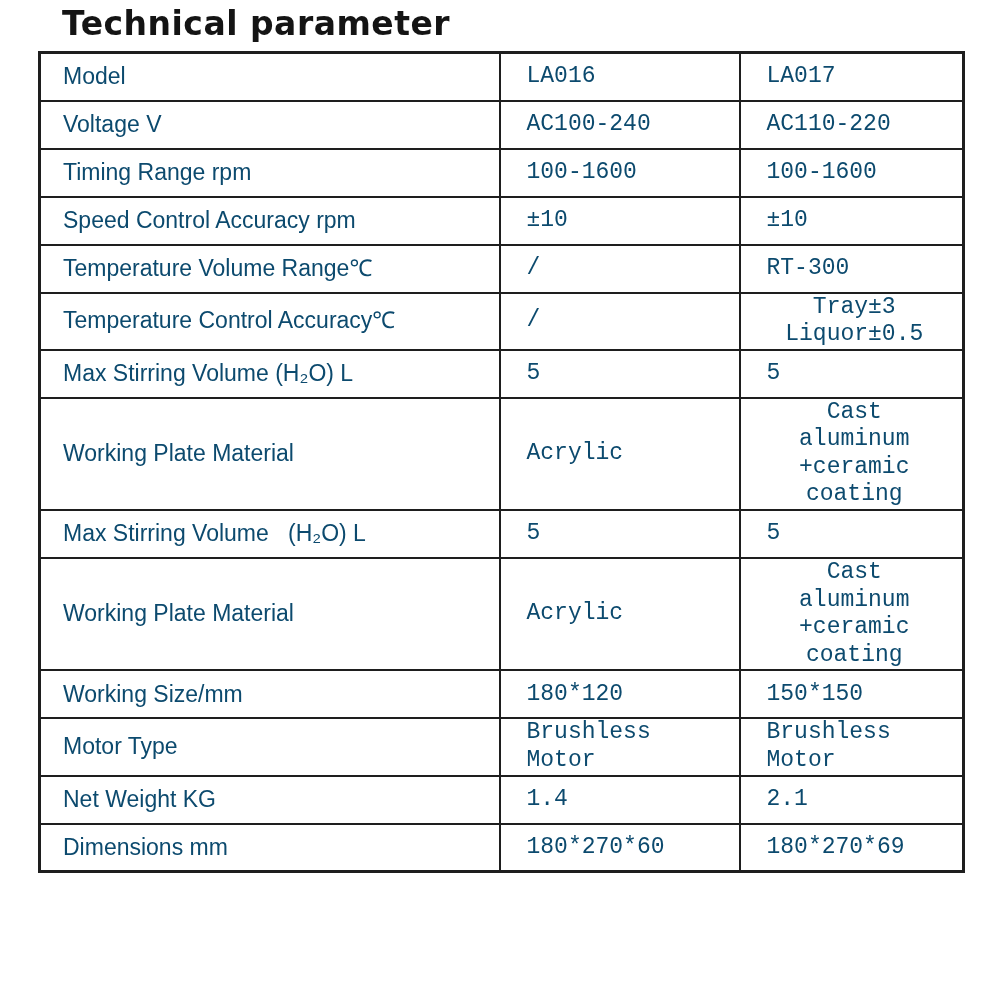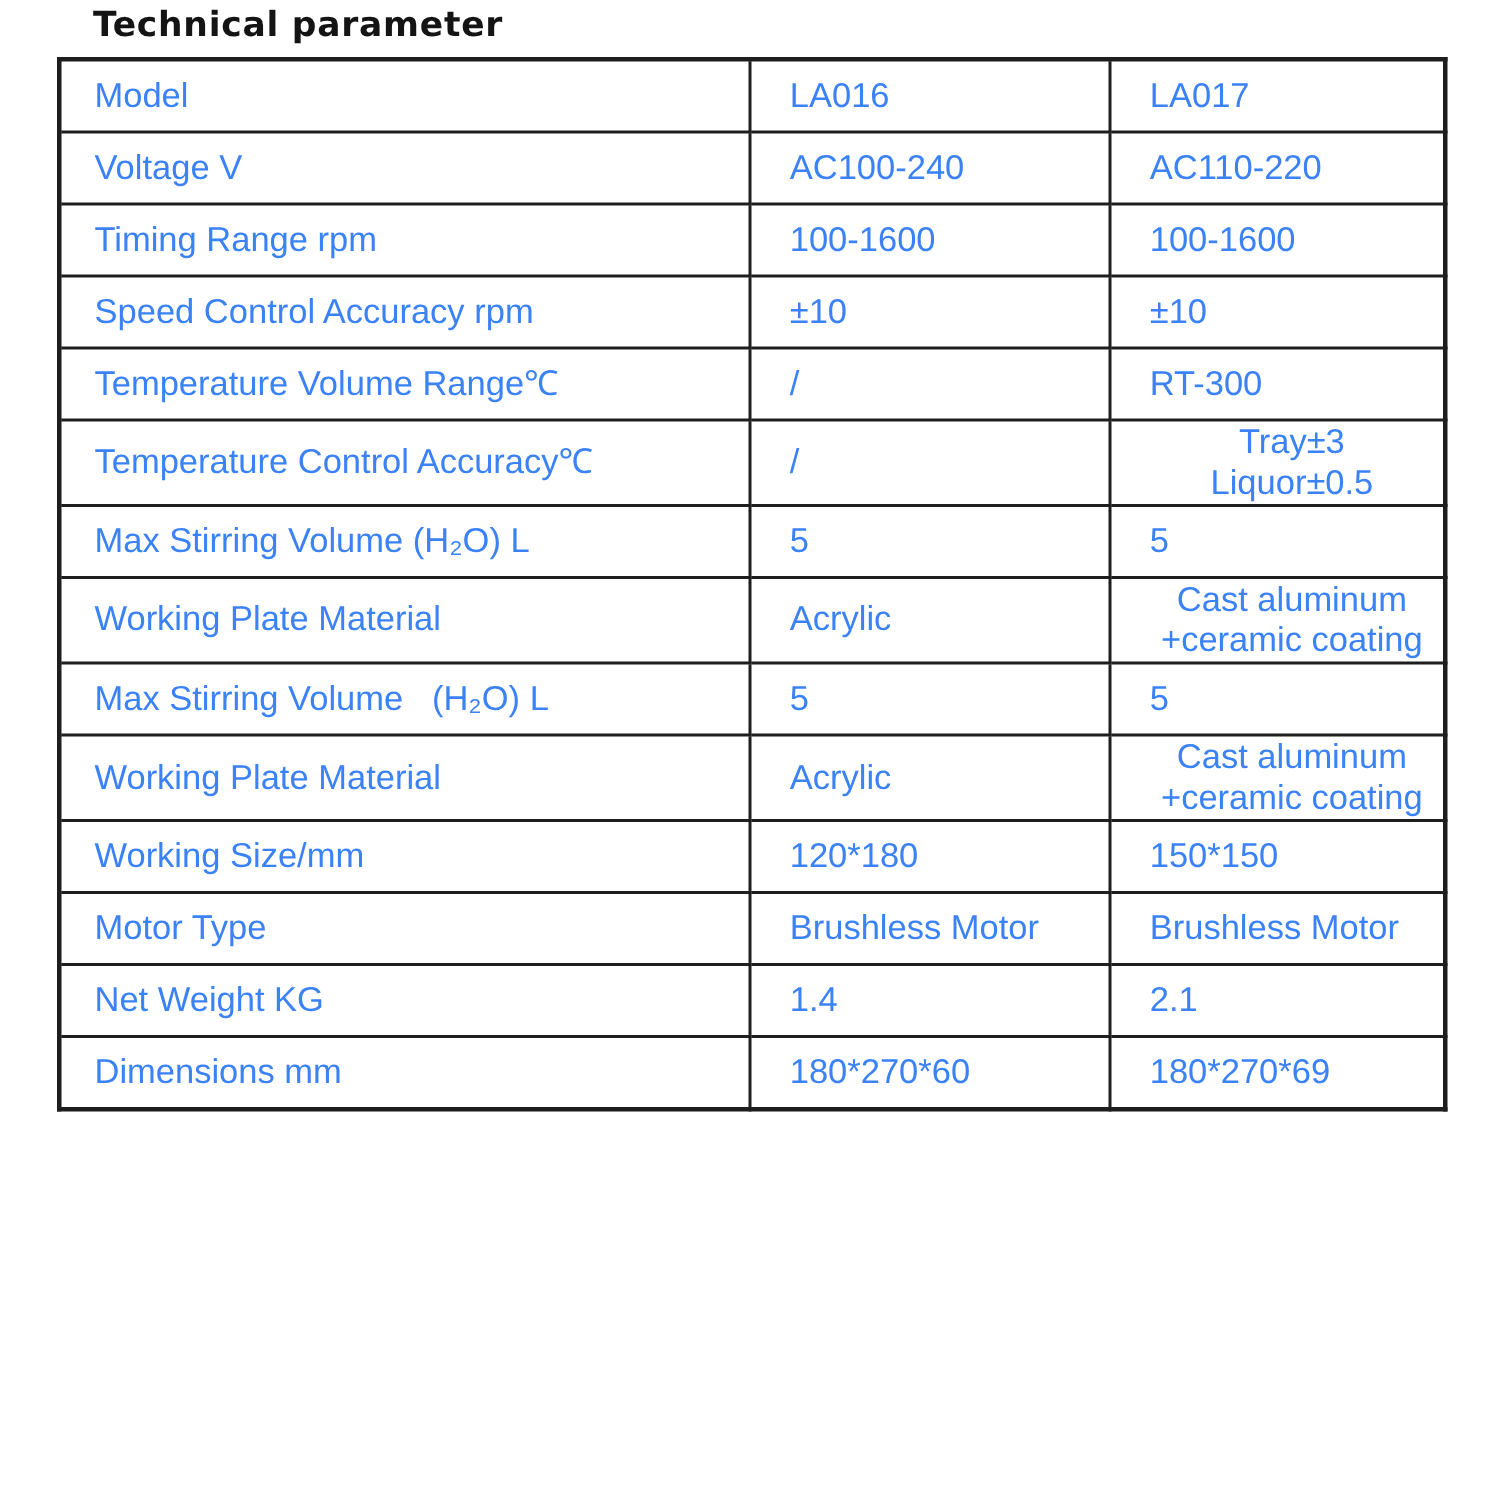--- a/index.html
+++ b/index.html
@@ -5,45 +5,45 @@
   * { margin: 0; padding: 0; box-sizing: border-box; }
   html, body {
     width: 1000px; height: 1000px;
     background: #ffffff;
     font-family: "Liberation Sans", sans-serif;
     color: #3d3d3d;
     overflow: hidden;
   }
   .page-title {
     margin: 4px 0 0 62px;
-    font-size: 23px;
+    font-size: 33px;
     font-weight: 700;
     letter-spacing: 0.5px;
     color: #141414;
     font-family: "DejaVu Sans", sans-serif;
   }
   table.spec-table {
     border-collapse: collapse;
     table-layout: fixed;
     margin: 8px 0 0 38px;
     width: 924px;
     border: 3px solid #1e1e1e;
   }
   table.spec-table td {
     border: 2px solid #1e1e1e;
     height: 48px;
     vertical-align: middle;
     font-size: 23px;
-    color: #3b82f6;
+    color: #0c4a6e;
     white-space: pre-wrap;
     line-height: 1.2;
     overflow: hidden;
   }
   td.param-cell { padding-left: 22px; padding-right: 8px; }
-  td.value-cell { padding-left: 26px; padding-right: 6px; }
+  td.value-cell { padding-left: 26px; padding-right: 20px; font-family: Liberation Mono, monospace; }
   td.small-text { font-size: 20px; line-height: 1.15; text-align: center; }
 </style>
 </head>
 <body>
 
 <h1 class="page-title">Technical parameter</h1>
 
 <table class="spec-table">
   <colgroup>
     <col style="width:460px">
@@ -111,21 +111,21 @@
 
   <tr>
     <td class="param-cell">Working Plate Material</td>
     <td class="value-cell">Acrylic</td>
     <td class="value-cell small-text">Cast aluminum
 +ceramic coating</td>
   </tr>
 
   <tr>
     <td class="param-cell">Working Size/mm</td>
-    <td class="value-cell">120*180</td>
+    <td class="value-cell">180*120</td>
     <td class="value-cell">150*150</td>
   </tr>
 
   <tr>
     <td class="param-cell">Motor Type</td>
     <td class="value-cell">Brushless Motor</td>
     <td class="value-cell">Brushless Motor</td>
   </tr>
 
   <tr>

